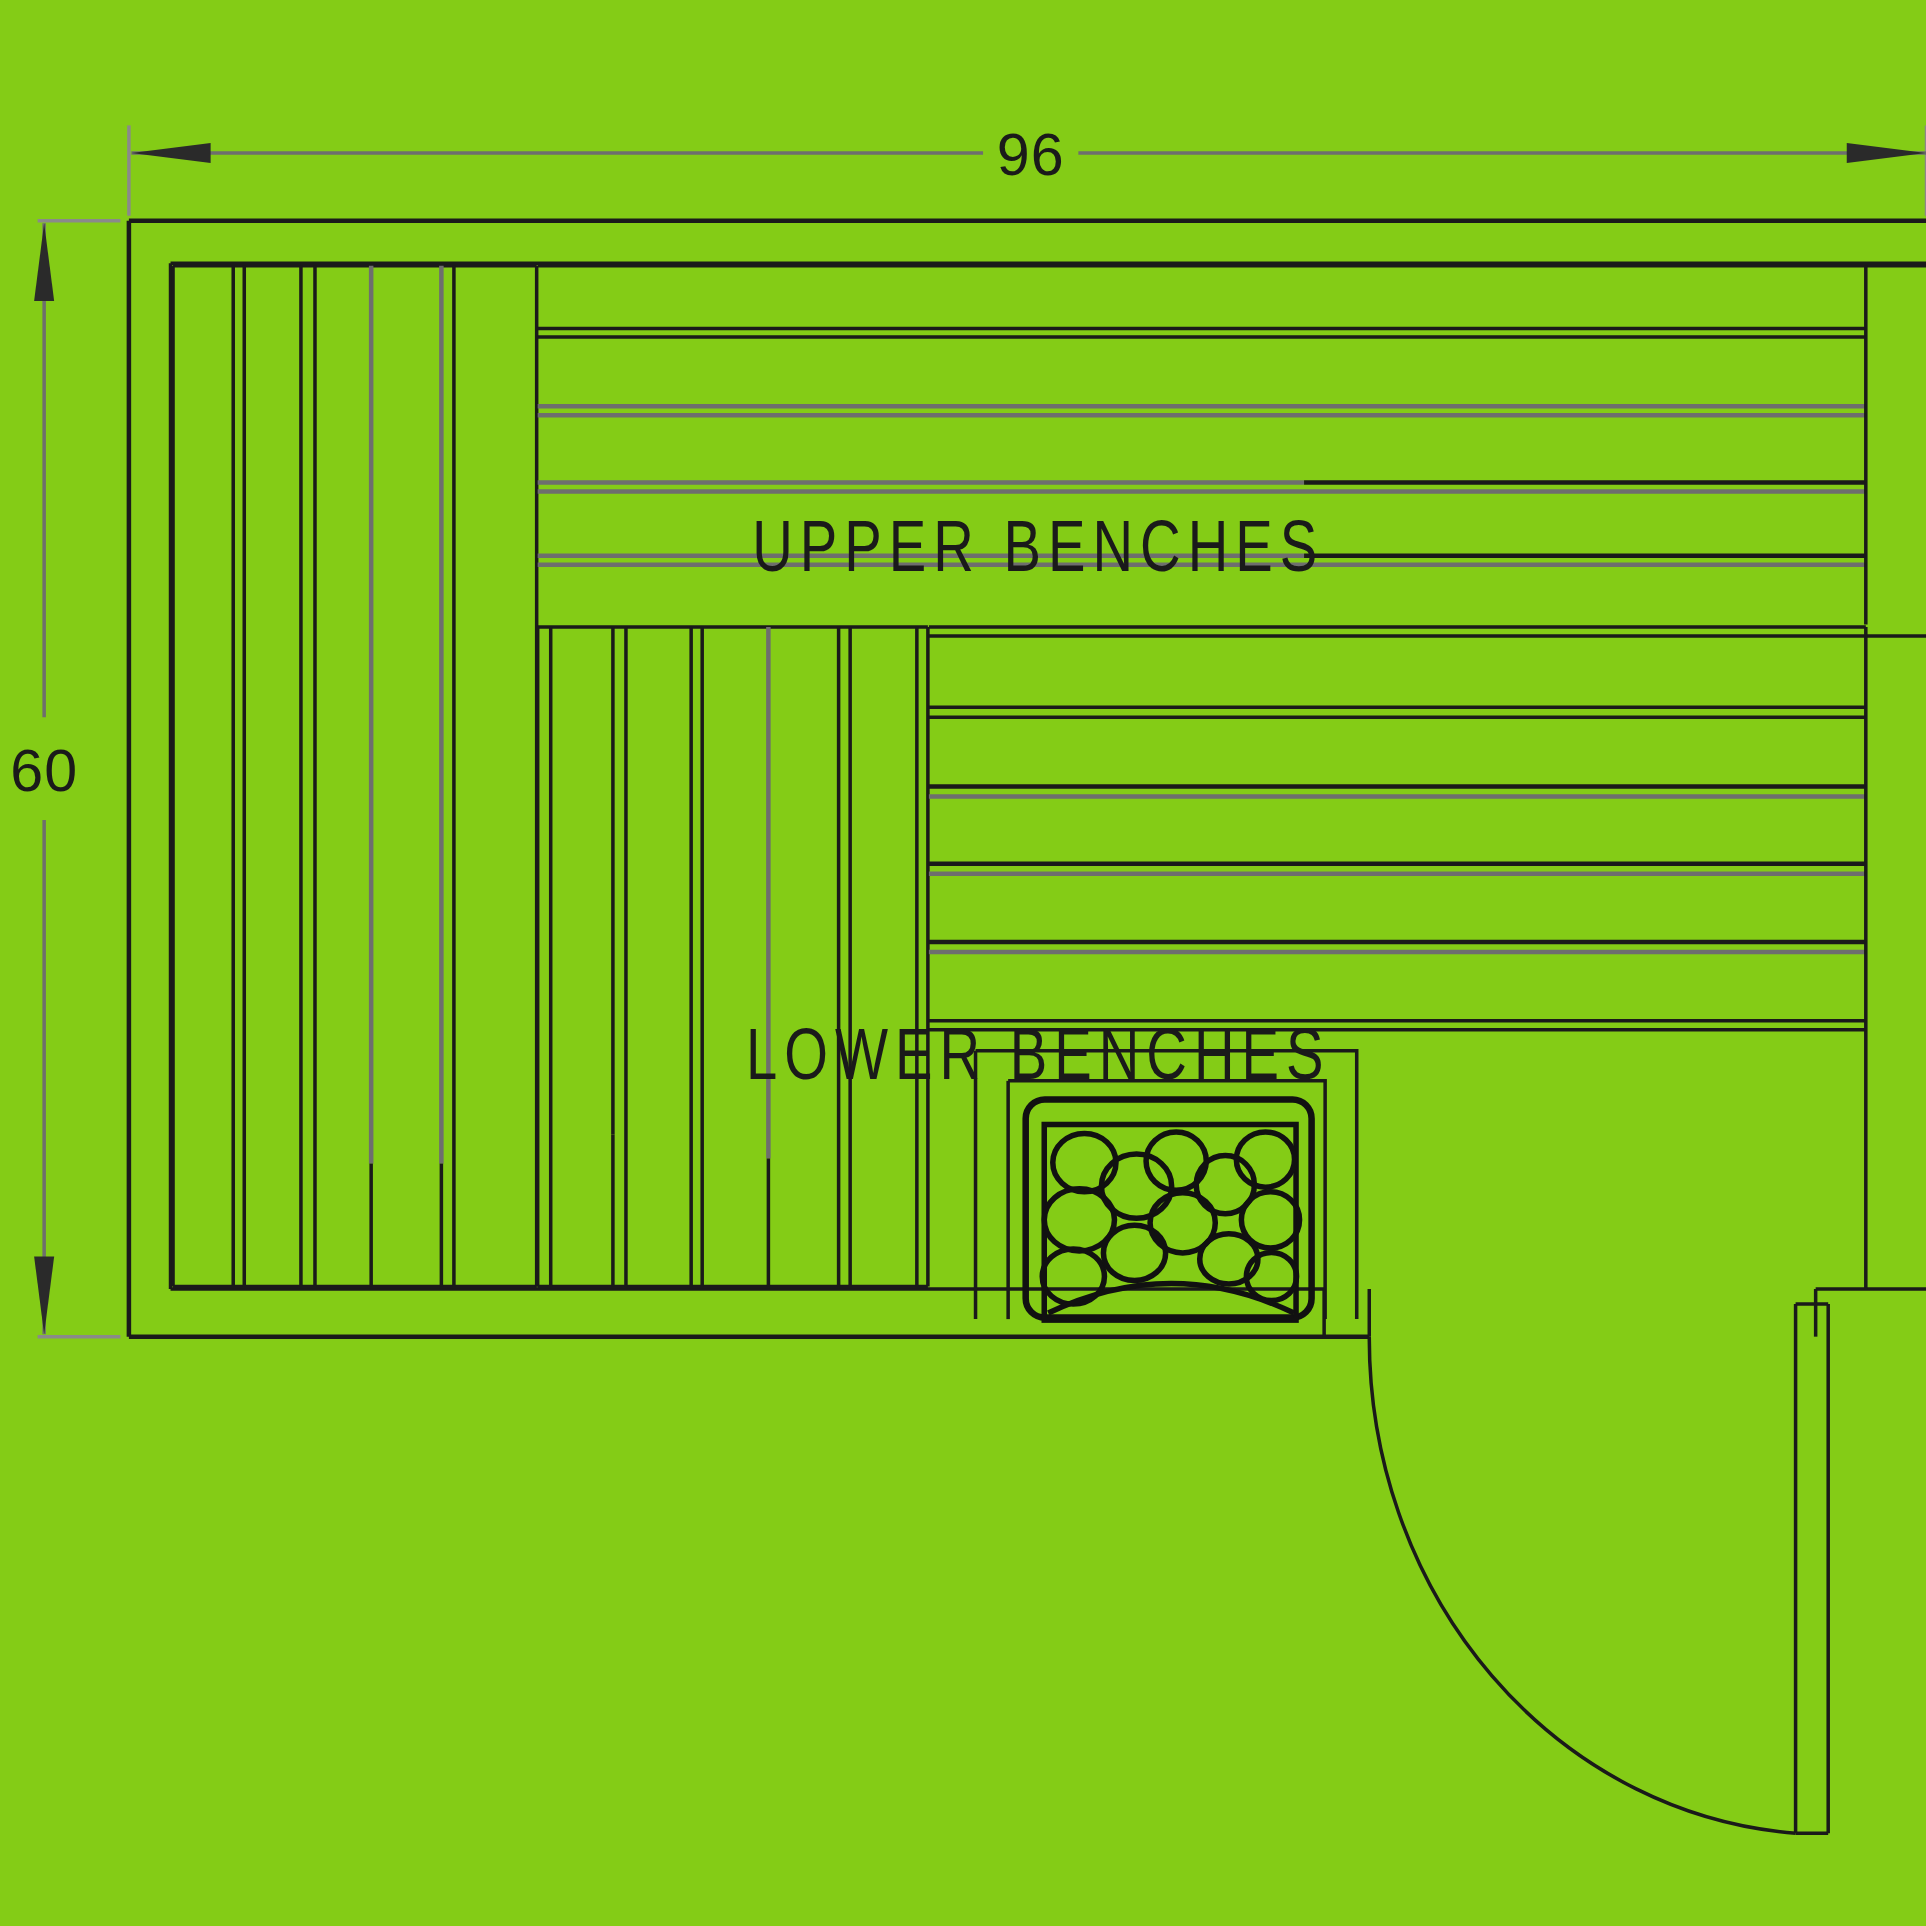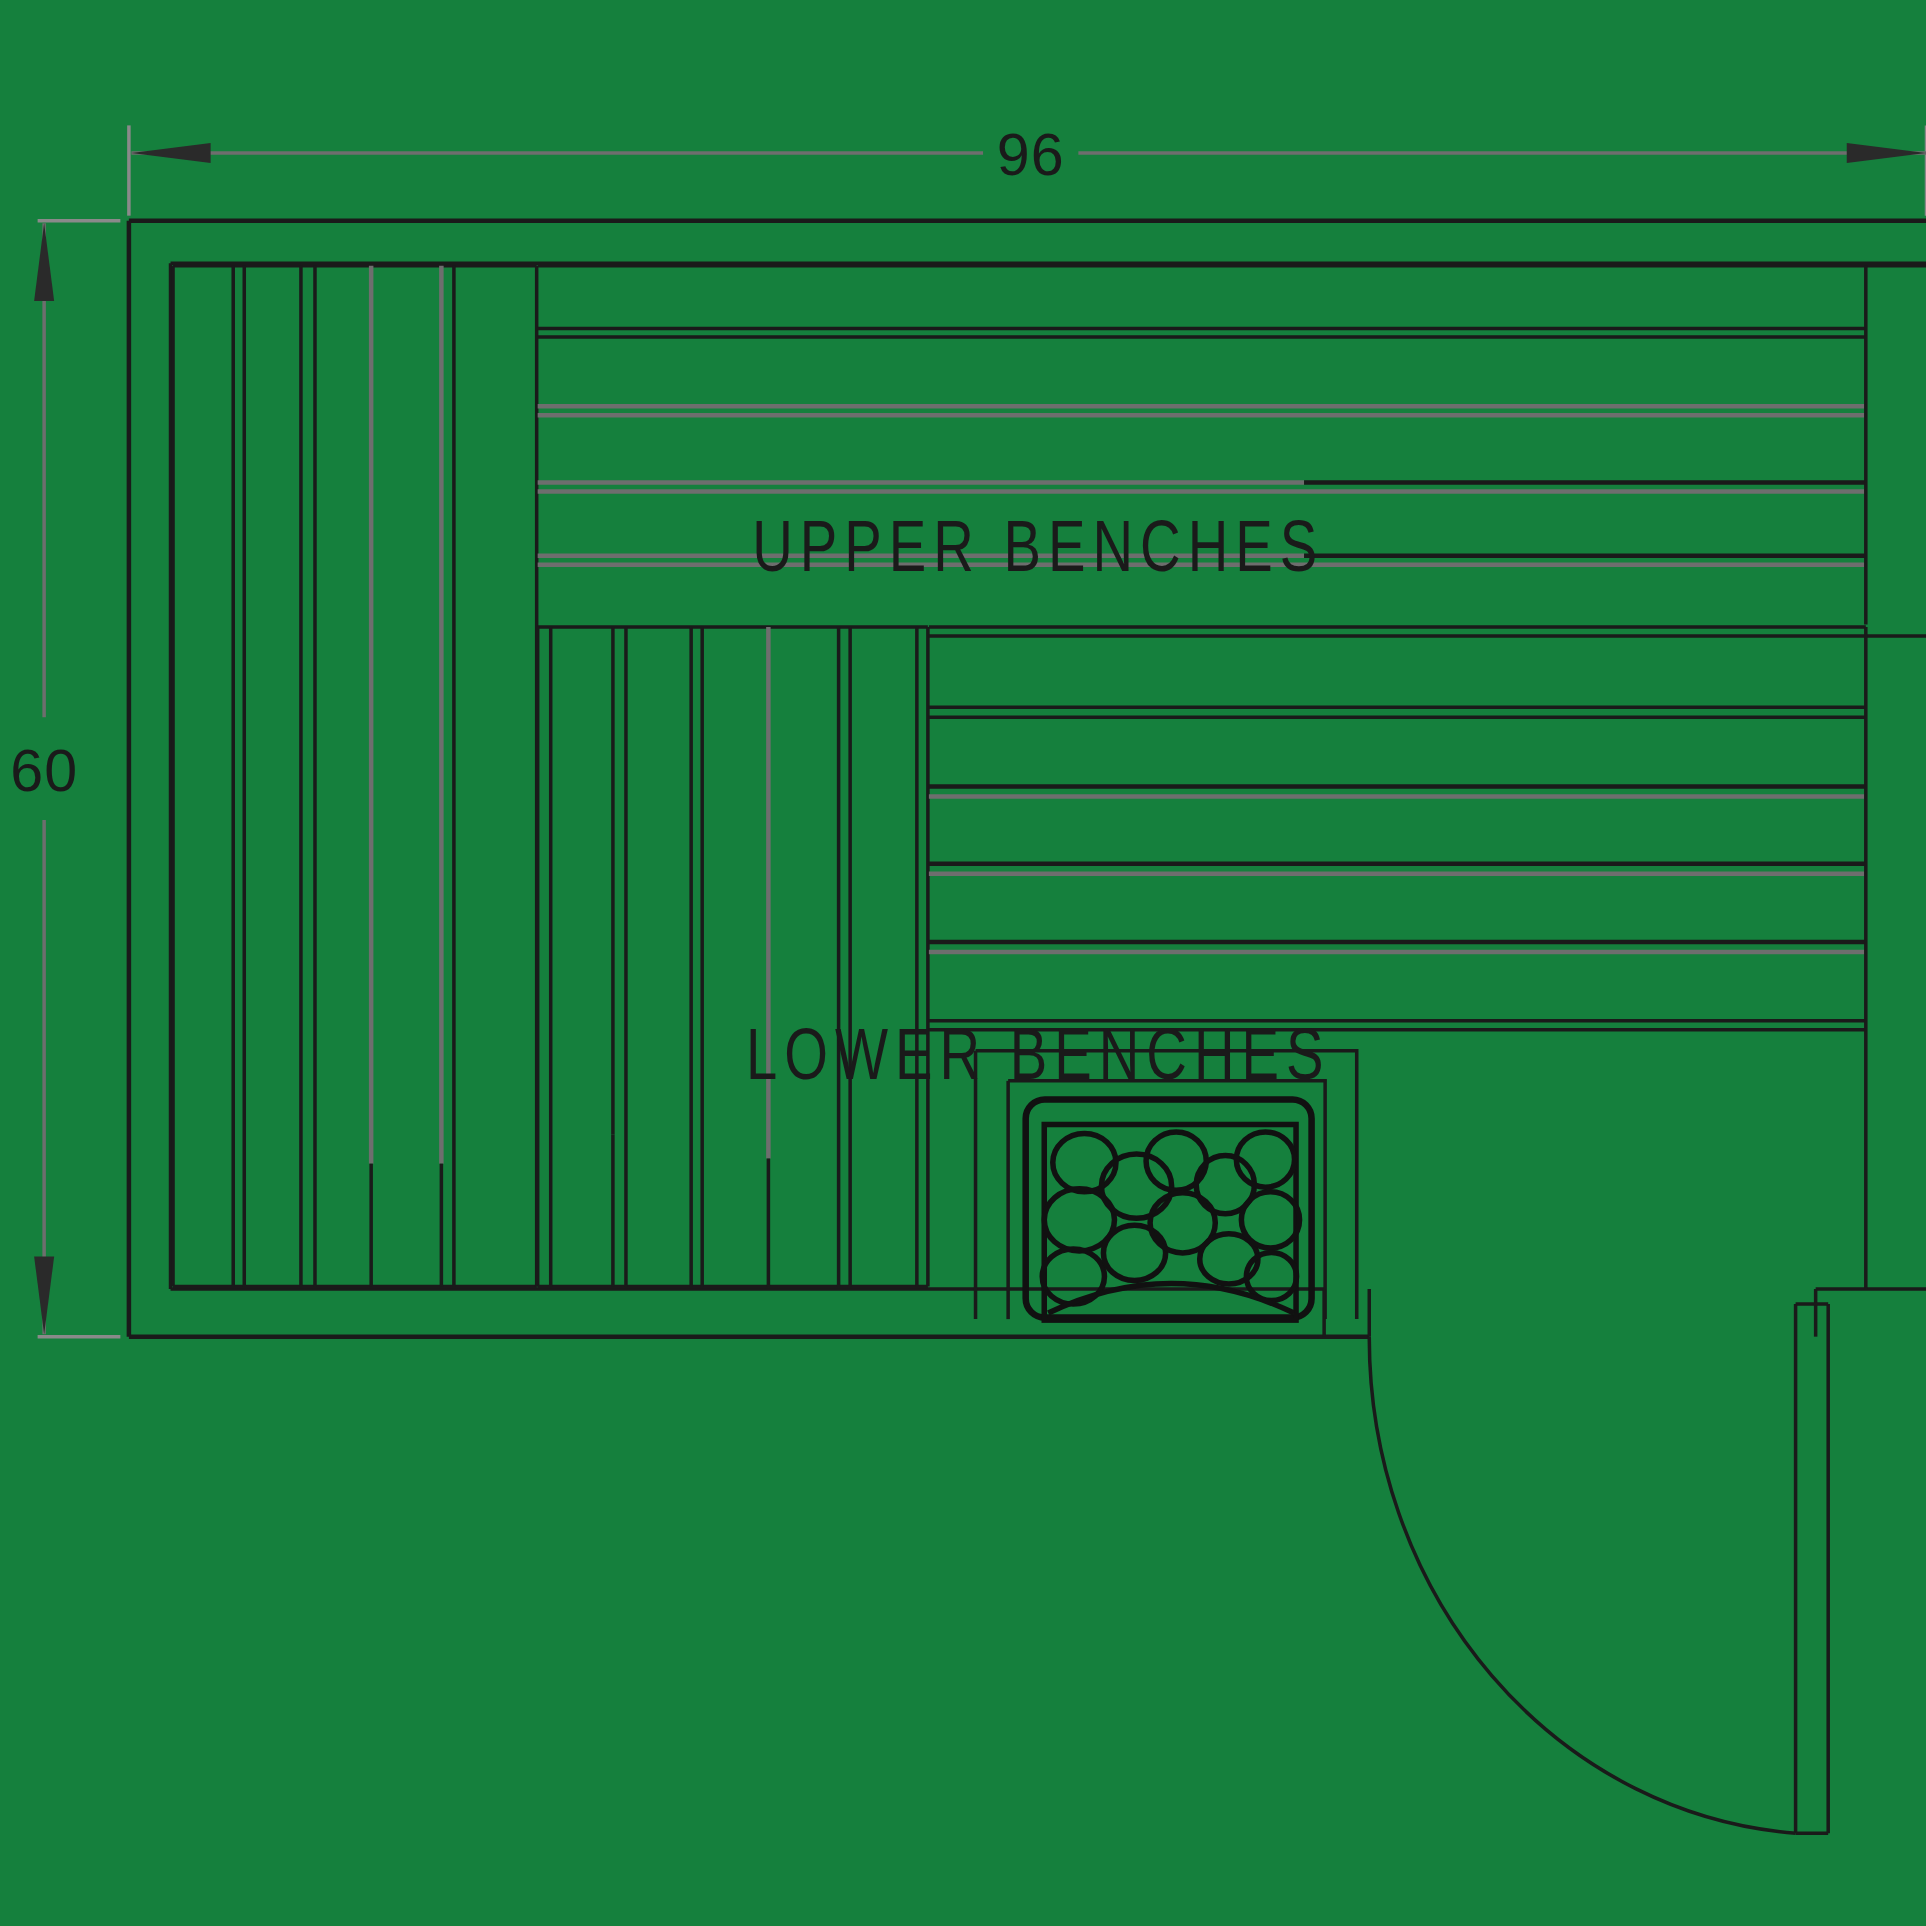--- a/index.html
+++ b/index.html
@@ -9,21 +9,21 @@
     background: #ffffff;
     width: 1926px;
     height: 1926px;
     overflow: hidden;
     font-family: "Liberation Sans", sans-serif;
   }
   #drawing-root {
     position: relative;
     width: 1926px;
     height: 1926px;
-    background: #15803d;
+    background: #84cc16;
   }
   svg#plan-svg {
     display: block;
     width: 1926px;
     height: 1926px;
   }
   .ln { stroke: #1a1a1a; fill: none; stroke-linecap: butt; }
   .ln-wall { stroke-width: 9; }
   .ln-thin { stroke-width: 7; }
   .ln-gray { stroke: #6e6e6e; stroke-width: 9; }

